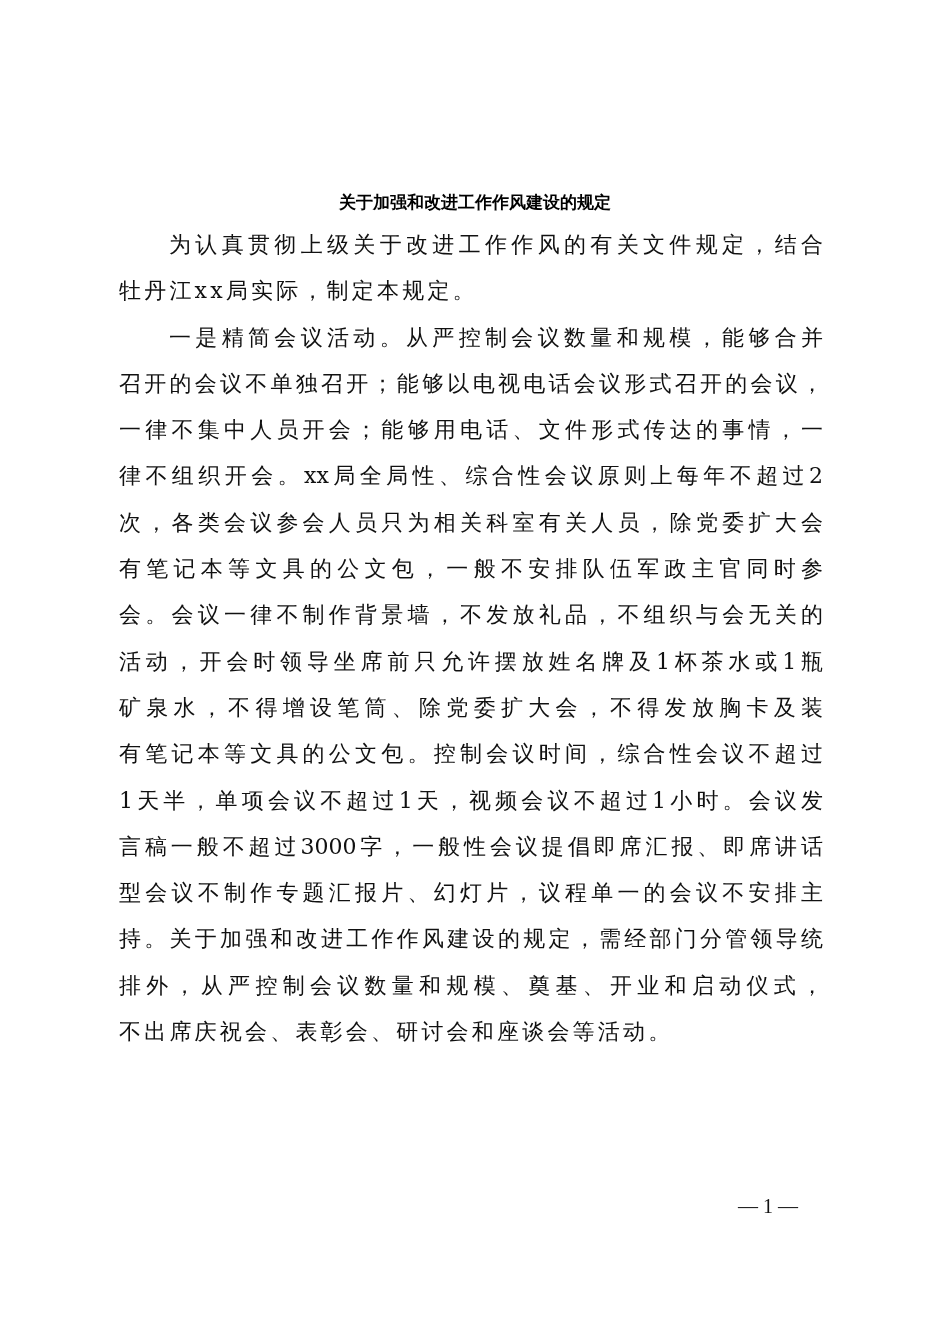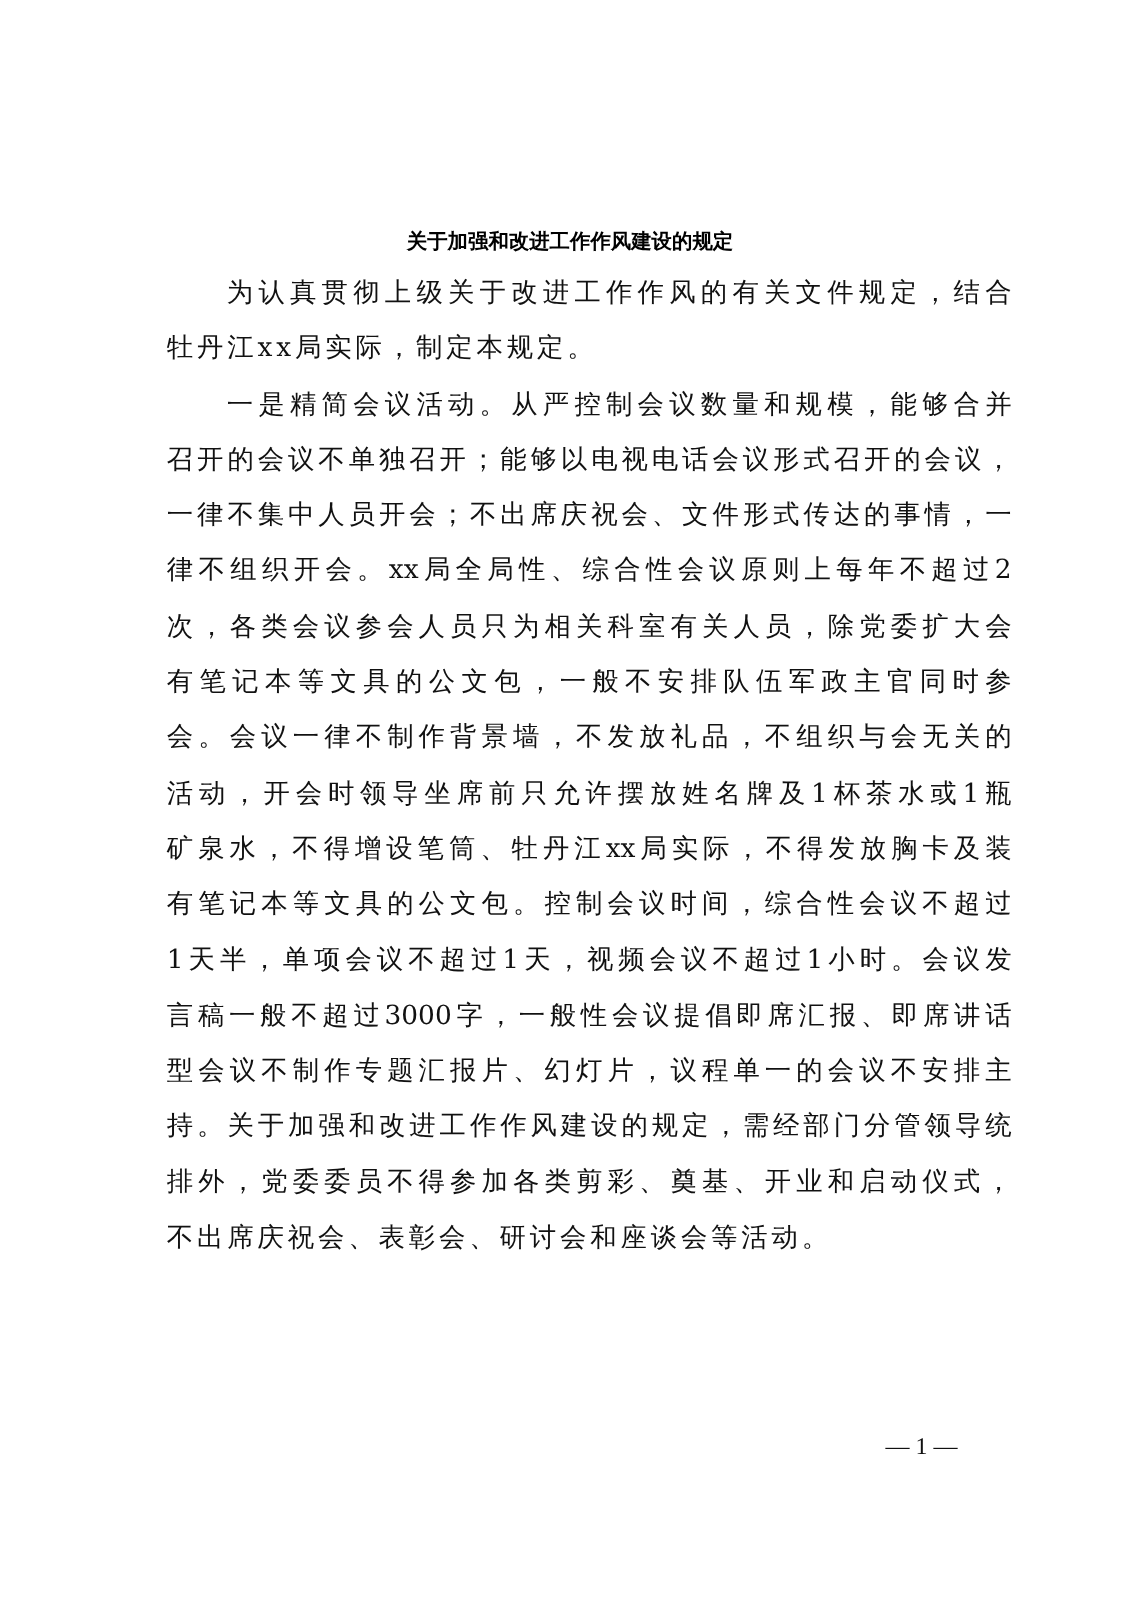--- a/index.html
+++ b/index.html
@@ -30,21 +30,21 @@
       width: 950px;
       text-align: center;
       font-size: 17px;
       font-weight: bold;
       line-height: 40px;
       letter-spacing: 0px;
       color: #000000;
     }
     .body-text {
       position: absolute;
-      left: 139px;
+      left: 119px;
       top: 222px;
       width: 704px;
     }
     .line {
       height: 46.3px;
       line-height: 46.3px;
       font-size: 22px;
       white-space: nowrap;
       letter-spacing: 3.2px;
       color: #111111;
@@ -74,31 +74,31 @@
 
   <div class="title">关于加强和改进工作作风建设的规定</div>
 
   <div class="body-text">
 
     <div class="line justify indent">为认真贯彻上级关于改进工作作风的有关文件规定，结合</div>
     <div class="line">牡丹江xx局实际，制定本规定。</div>
 
     <div class="line justify indent">一是精简会议活动。从严控制会议数量和规模，能够合并</div>
     <div class="line justify">召开的会议不单独召开；能够以电视电话会议形式召开的会议，</div>
-    <div class="line justify">一律不集中人员开会；不出席庆祝会、文件形式传达的事情，一</div>
+    <div class="line justify">一律不集中人员开会；能够用电话、文件形式传达的事情，一</div>
     <div class="line justify">律不组织开会。xx局全局性、综合性会议原则上每年不超过2</div>
     <div class="line justify">次，各类会议参会人员只为相关科室有关人员，除党委扩大会</div>
     <div class="line justify">有笔记本等文具的公文包，一般不安排队伍军政主官同时参</div>
     <div class="line justify">会。会议一律不制作背景墙，不发放礼品，不组织与会无关的</div>
     <div class="line justify">活动，开会时领导坐席前只允许摆放姓名牌及1杯茶水或1瓶</div>
-    <div class="line justify">矿泉水，不得增设笔筒、牡丹江xx局实际，不得发放胸卡及装</div>
+    <div class="line justify">矿泉水，不得增设笔筒、除党委扩大会，不得发放胸卡及装</div>
     <div class="line justify">有笔记本等文具的公文包。控制会议时间，综合性会议不超过</div>
     <div class="line justify">1天半，单项会议不超过1天，视频会议不超过1小时。会议发</div>
     <div class="line justify">言稿一般不超过3000字，一般性会议提倡即席汇报、即席讲话</div>
     <div class="line justify">型会议不制作专题汇报片、幻灯片，议程单一的会议不安排主</div>
     <div class="line justify">持。关于加强和改进工作作风建设的规定，需经部门分管领导统</div>
-    <div class="line justify">排外，党委委员不得参加各类剪彩、奠基、开业和启动仪式，</div>
+    <div class="line justify">排外，从严控制会议数量和规模、奠基、开业和启动仪式，</div>
     <div class="line">不出席庆祝会、表彰会、研讨会和座谈会等活动。</div>
   </div>
 
   <div class="page-number">— 1 —</div>
 
 </div>
 
 </body></html>

